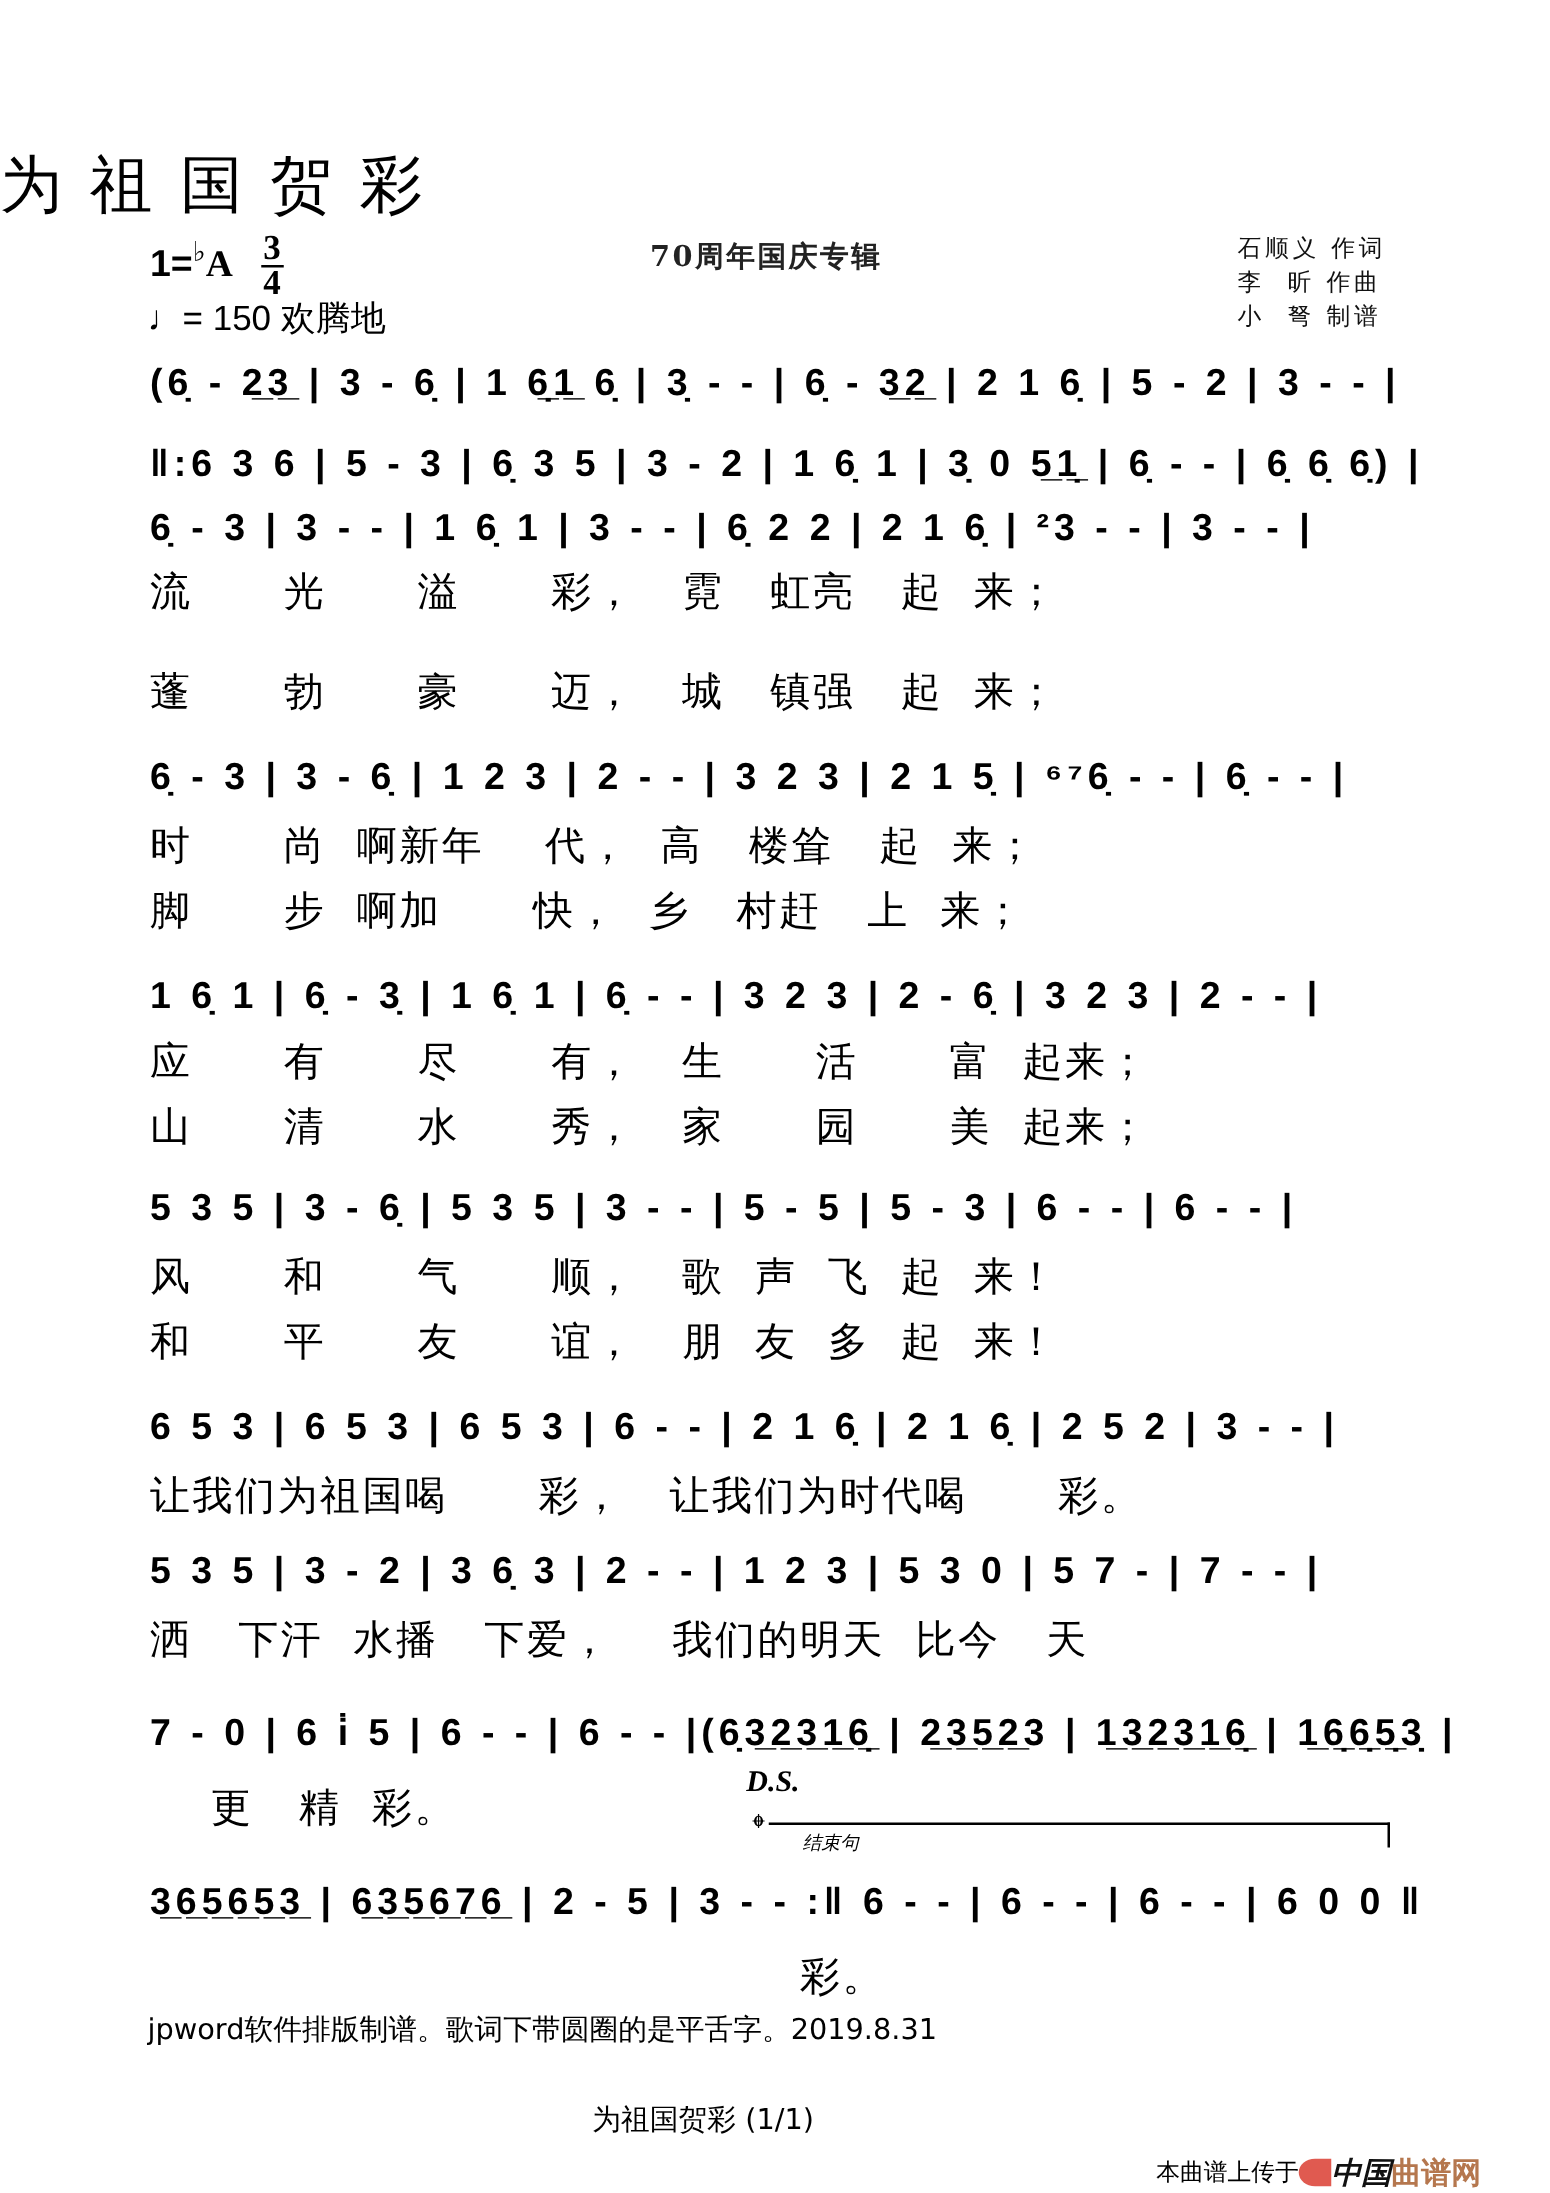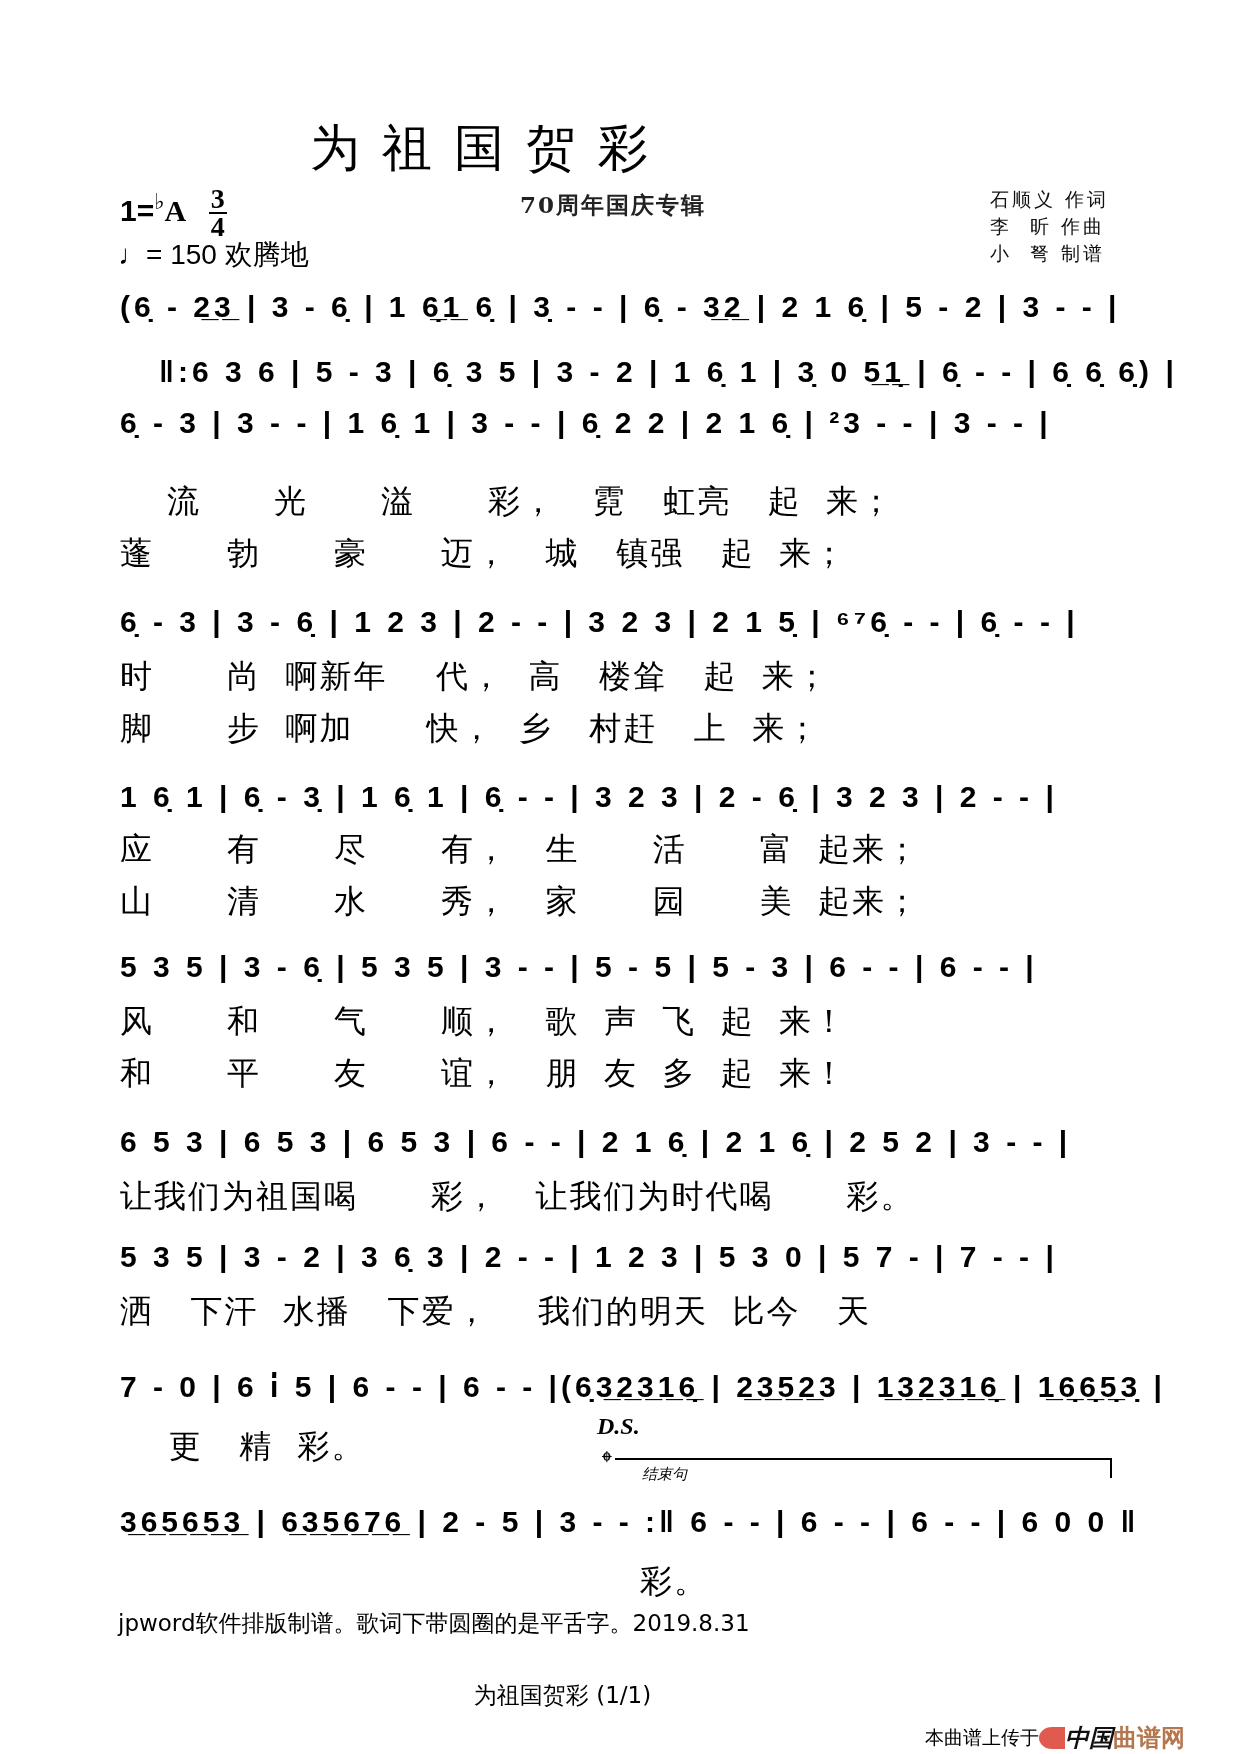--- a/index.html
+++ b/index.html
@@ -1,19 +1,19 @@
 <!DOCTYPE html>
 <html><head>
 <meta charset="utf-8">
 <style>
   html, body { margin:0; padding:0; background:#ffffff; }
   body { width:1240px; height:1754px; position:relative; overflow:hidden; color:#000;
          font-family:"Liberation Sans", sans-serif; }
   .abs { position:absolute; }
-  .title { left:0; width:980px; top:115px; text-align:center; font-size:50px; letter-spacing:22px;
+  .title { left:0; width:980px; top:115px; font-size:50px; letter-spacing:22px;
            font-family:"DejaVu Sans", sans-serif; }
   .subtitle { left:520px; top:190px; font-size:23px; font-family:"DejaVu Serif", serif; letter-spacing:2px; color:#222;font-weight:bold; }
   .key { left:120px; top:186px; font-size:30px; font-weight:bold; font-family:"Liberation Sans", sans-serif; }
   .key .flat { font-size:22px; position:relative; top:-12px; font-weight:normal; }
   .key .A { font-family:"Liberation Serif", serif; }
   .frac { display:inline-block; vertical-align:middle; text-align:center; margin-left:14px; line-height:26px; font-family:"Liberation Serif", serif; font-size:28px; }
   .frac .num { border-bottom:2px solid #000; padding:0 2px; }
   .tempo { left:118px; top:236px; font-size:28px; }
   .credits { left:990px; top:186px; font-size:19px; font-family:"DejaVu Serif", serif; line-height:27px; letter-spacing:3px; color:#111; }
   .credit-line { white-space:pre; }
@@ -44,24 +44,24 @@
 </div>
 <div class="abs tempo">♩= 150 欢腾地</div>
 <div class="abs subtitle">70周年国庆专辑</div>
 <div class="abs credits">
   <div class="credit-line">石顺义 作词</div>
   <div class="credit-line">李  昕 作曲</div>
   <div class="credit-line">小  弩 制谱</div>
 </div>
 
 <div class="abs note-text" style="left:120px; top:290px;">(6̣ - 2̲3̲ | 3 - 6̣ | 1 6̣̲1̲ 6̣ | 3̣ - - | 6̣ - 3̲2̲ | 2 1 6̣ | 5 - 2 | 3 - - |</div>
-<div class="abs note-text" style="left:120px; top:355px;margin-left:39px;">‖:6 3 6 | 5 - 3 | 6̣ 3 5 | 3 - 2 | 1 6̣ 1 | 3̣ 0 5̲1̣̲ | 6̣ - - | 6̣ 6̣ 6̣) |</div>
+<div class="abs note-text" style="left:120px; top:355px;">‖:6 3 6 | 5 - 3 | 6̣ 3 5 | 3 - 2 | 1 6̣ 1 | 3̣ 0 5̲1̣̲ | 6̣ - - | 6̣ 6̣ 6̣) |</div>
 
 <div class="abs note-text" style="left:120px; top:406px;">6̣ - 3 | 3 - - | 1 6̣ 1 | 3 - - | 6̣ 2 2 | 2 1 6̣ | ²3 - - | 3 - - |</div>
-<div class="abs lyr" style="left:120px; top:480px;margin-left:47px;">流      光      溢      彩，   霓   虹亮   起  来；</div>
+<div class="abs lyr" style="left:120px; top:452px;">流      光      溢      彩，   霓   虹亮   起  来；</div>
 <div class="abs lyr" style="left:120px; top:532px;">蓬      勃      豪      迈，   城   镇强   起  来；</div>
 
 <div class="abs note-text" style="left:120px; top:605px;">6̣ - 3 | 3 - 6̣ | 1 2 3 | 2 - - | 3 2 3 | 2 1 5̣ | ⁶⁷6̣ - - | 6̣ - - |</div>
 <div class="abs lyr" style="left:120px; top:655px;">时      尚  啊新年    代，  高   楼耸   起  来；</div>
 <div class="abs lyr" style="left:120px; top:707px;">脚      步  啊加      快，  乡   村赶   上  来；</div>
 
 <div class="abs note-text" style="left:120px; top:780px;">1 6̣ 1 | 6̣ - 3̣ | 1 6̣ 1 | 6̣ - - | 3 2 3 | 2 - 6̣ | 3 2 3 | 2 - - |</div>
 <div class="abs lyr" style="left:120px; top:828px;">应      有      尽      有，   生      活      富  起来；</div>
 <div class="abs lyr" style="left:120px; top:880px;">山      清      水      秀，   家      园      美  起来；</div>
 

